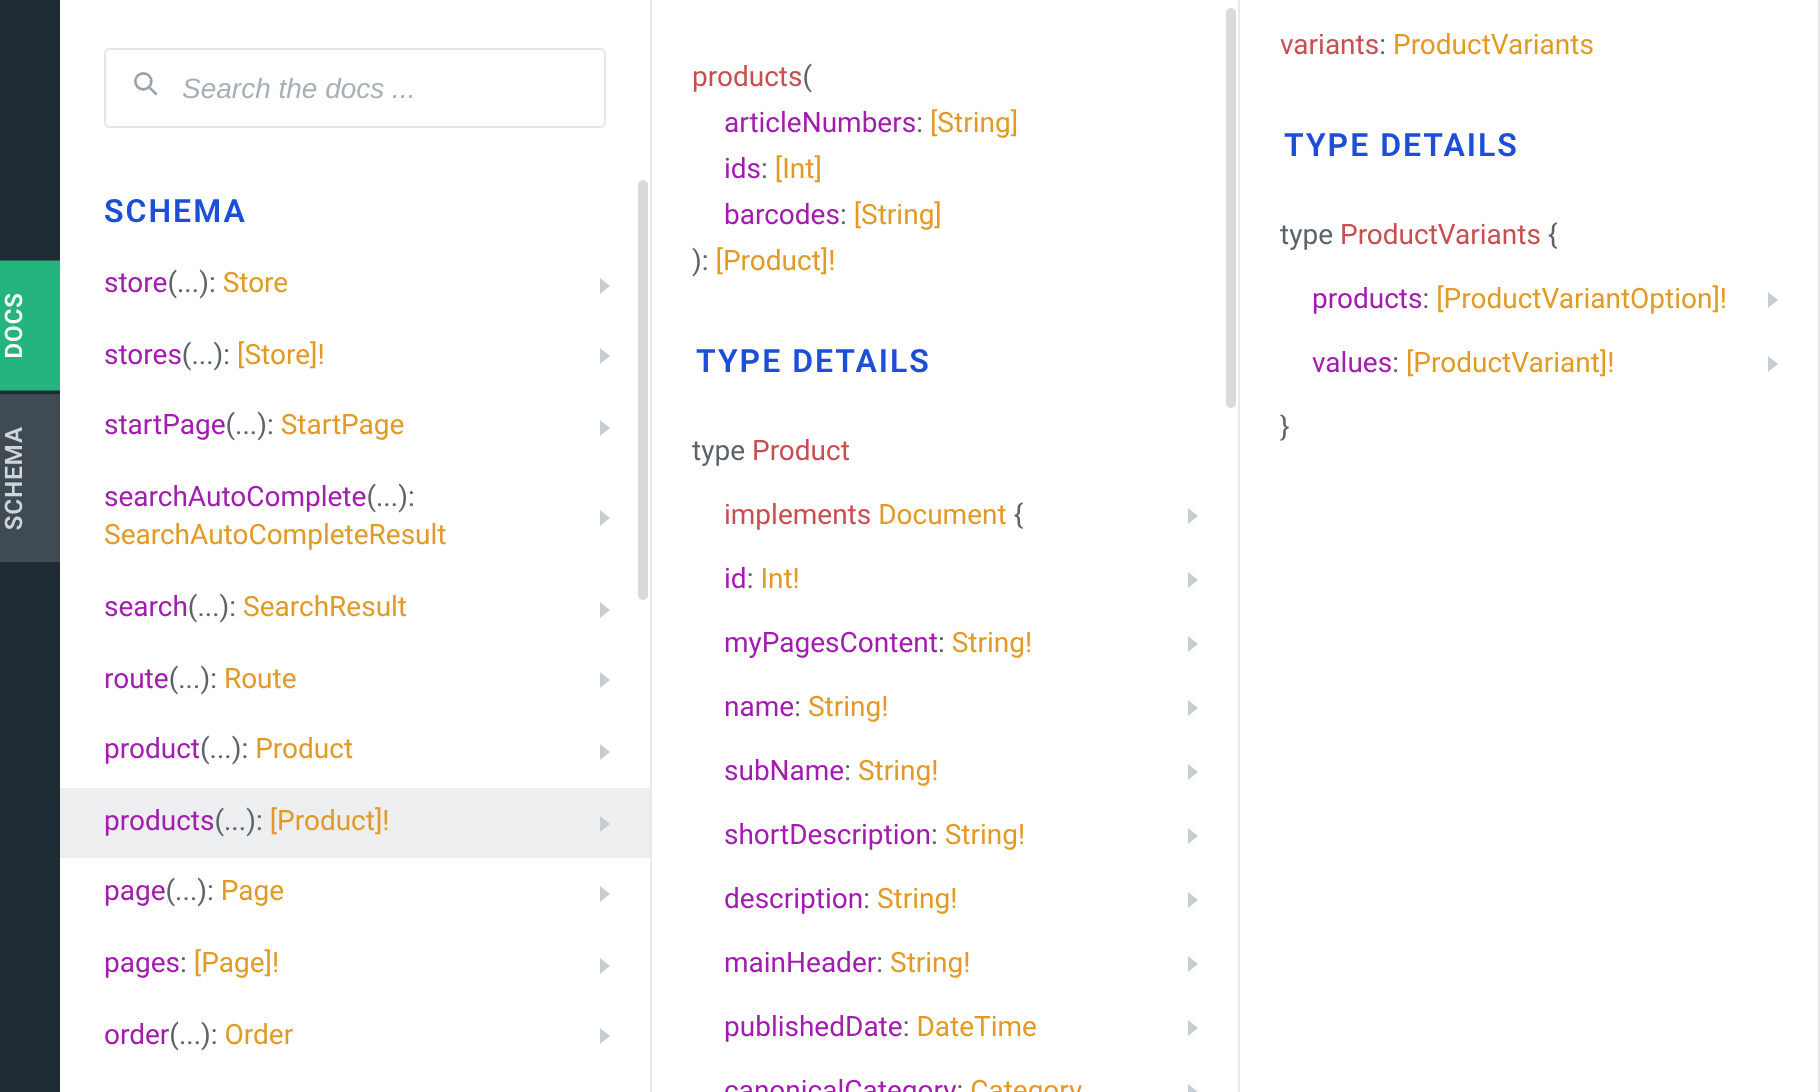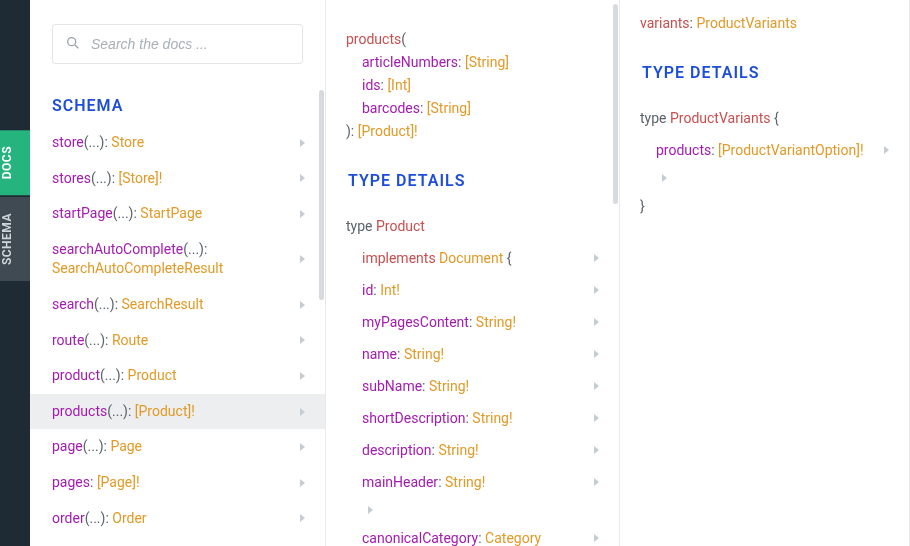--- a/index.html
+++ b/index.html
@@ -269,20 +269,21 @@
         </div>
         <div class="type-field">
           <span class="txt"><span class="c-name">description</span><span class="c-muted">: </span><span class="c-type">String!</span></span>
           <span class="chev"></span>
         </div>
         <div class="type-field">
           <span class="txt"><span class="c-name">mainHeader</span><span class="c-muted">: </span><span class="c-type">String!</span></span>
           <span class="chev"></span>
         </div>
         <div class="type-field">
+          <span class="txt"><span class="c-name">publishedDate</span><span class="c-muted">: </span><span class="c-type">DateTime</span></span>
           <span class="chev"></span>
         </div>
         <div class="type-field">
           <span class="txt"><span class="c-name">canonicalCategory</span><span class="c-muted">: </span><span class="c-type">Category</span></span>
           <span class="chev"></span>
         </div>
       </div>
   </div>
 </div>
 
@@ -299,20 +300,21 @@
       <span class="c-muted">type</span>
       <span class="c-kw">ProductVariants</span>
       <span class="c-muted">{</span>
     </div>
     <div id="right-type-fields">
         <div class="type-field">
           <span class="txt"><span class="c-name">products</span><span class="c-muted">: </span><span class="c-type">[ProductVariantOption]!</span></span>
           <span class="chev"></span>
         </div>
         <div class="type-field">
+          <span class="txt"><span class="c-name">values</span><span class="c-muted">: </span><span class="c-type">[ProductVariant]!</span></span>
           <span class="chev"></span>
         </div>
       </div>
     <div class="type-line">
       <span class="c-muted">}</span>
     </div>
   </div>
 </div>
 
 </body></html>

